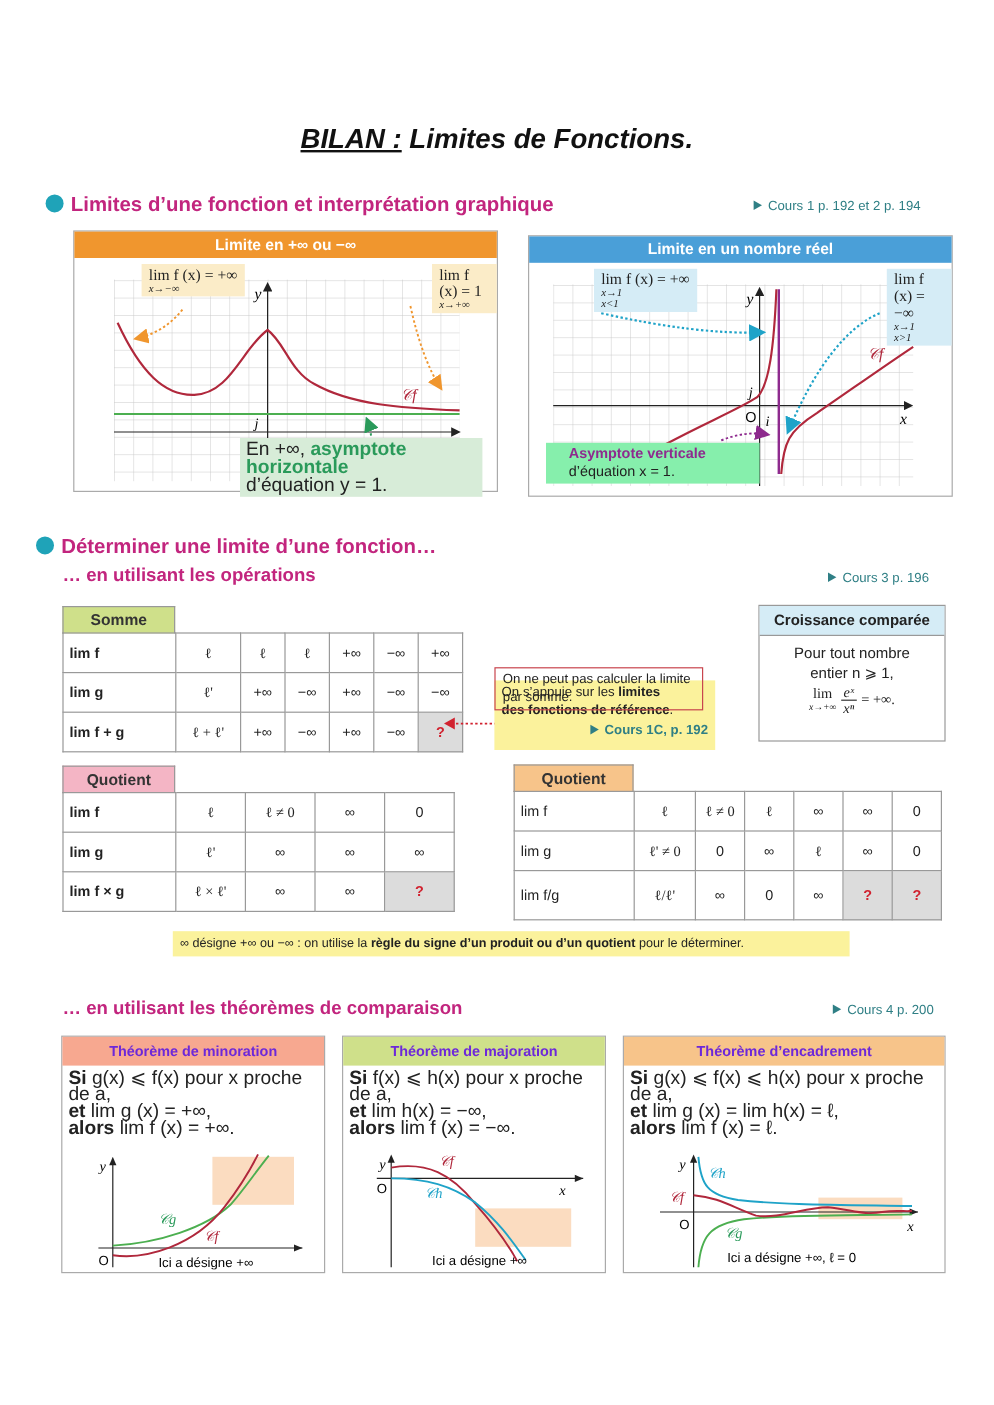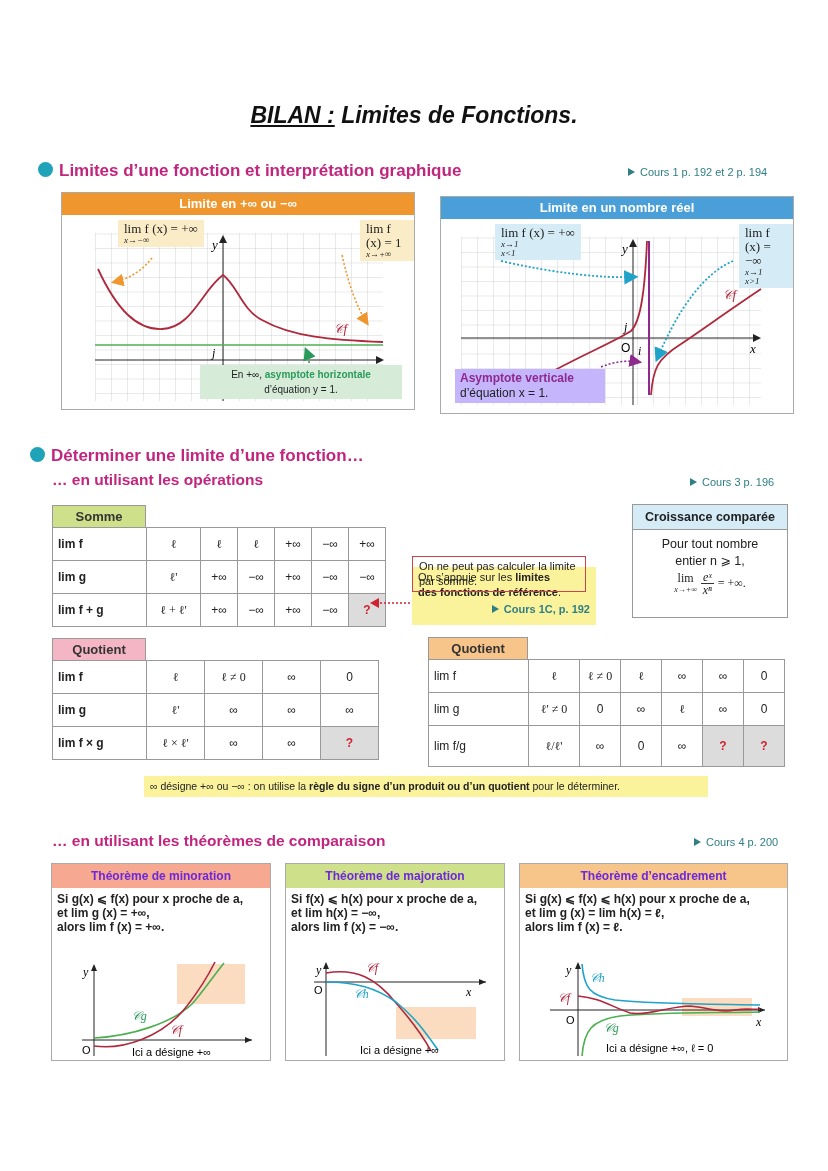--- a/index.html
+++ b/index.html
@@ -17,21 +17,21 @@
   .bubble{font-family:"Liberation Serif",serif;font-size:13px;padding:2px 6px;line-height:14px;margin-left:48px;}
   .bubble .sub{font-size:9px;display:block;font-style:italic;line-height:9px;}
   table.t{border-collapse:collapse;position:absolute;font-size:12px;}
   table.t td{border:1px solid #999;text-align:center;height:30px;background:#fff;}
   table.t td.lbl{text-align:left;padding-left:5px;font-weight:bold;}
   table.t td.q{background:#dcdcdc;color:#d1222f;font-weight:bold;}
   .thead{position:absolute;font-size:13px;font-weight:bold;text-align:center;border:1px solid #999;border-bottom:none;color:#333;}
   .note{font-size:11px;line-height:15px;}
   .thm{position:absolute;border:1.5px solid #aaa;background:#fff;}
   .thm .h{height:24px;line-height:24px;text-align:center;font-weight:bold;font-size:12px;color:#6d28d9;}
-  .thm .txt{font-size:12px;padding:4px 5px 0 5px;line-height:14px;font-weight:bold;}
+  .thm .txt{font-size:16px;padding:4px 5px 0 5px;line-height:14px;}
   .ser{font-family:"Liberation Serif",serif;}
 </style>
 </head>
 <body>
 
 <div class="abs title">
   <u>BILAN :</u><span> Limites de Fonctions.</span>
 </div>
 
 <div class="abs sec" style="left:38px;top:161px;">
@@ -74,21 +74,21 @@
     <text x="272" y="118" font-family="Liberation Serif,serif" font-style="italic" font-size="13" fill="#b0283c">𝒞f</text>
   </svg>
   <div class="abs bubble" style="left:8px;top:27px;background:#fbecc8;">
     <span>lim f (x) = +∞</span>
     <span class="sub">x→−∞</span>
   </div>
   <div class="abs bubble" style="left:250px;top:27px;background:#fbecc8;">
     <span>lim f (x) = 1</span>
     <span class="sub">x→+∞</span>
   </div>
-  <div class="abs note" style="left:138px;top:172px;width:192px;background:#d7ecd8;padding:2px 5px;font-size:10px;text-align:center;">
+  <div class="abs note" style="left:138px;top:172px;width:192px;background:#d7ecd8;padding:2px 5px;font-size:16px;">
     <span>En +∞, </span><b style="color:#2a9a5a;">asymptote horizontale</b><br>
     <span>d’équation y = 1.</span>
   </div>
 </div>
 
 <div class="abs panel" style="left:440px;top:196px;width:352px;height:216px;">
   <div class="phead" style="background:#4a9fd8;">Limite en un nombre réel</div>
   <svg width="352" height="192" style="position:absolute;left:0;top:22px;">
     <defs>
       <pattern id="g2" width="16" height="14.5" patternUnits="userSpaceOnUse" x="20" y="4">
@@ -123,21 +123,21 @@
   <div class="abs bubble" style="left:6px;top:27px;background:#d5ecf6;">
     <span>lim f (x) = +∞</span>
     <span class="sub">x→1</span>
     <span class="sub">x&lt;1</span>
   </div>
   <div class="abs bubble" style="left:250px;top:27px;background:#d5ecf6;">
     <span>lim f (x) = −∞</span>
     <span class="sub">x→1</span>
     <span class="sub">x&gt;1</span>
   </div>
-  <div class="abs note" style="left:14px;top:172px;width:140px;background:#c4b5fd;padding:2px 5px;font-size:12px;">
+  <div class="abs note" style="left:14px;top:172px;width:140px;background:#86efac;padding:2px 19px;font-size:12px;">
     <b style="color:#8e2a8e;">Asymptote verticale</b><br>
     <span>d’équation x = 1.</span>
   </div>
 </div>
 
 <div class="abs sec" style="left:30px;top:446px;">
   <span class="dot"></span><span>Déterminer une limite d’une fonction…</span>
 </div>
 <div class="abs sec" style="left:52px;top:471px;font-size:15.5px;">… en utilisant les opérations</div>
 <div class="abs cours" style="left:690px;top:476px;">

